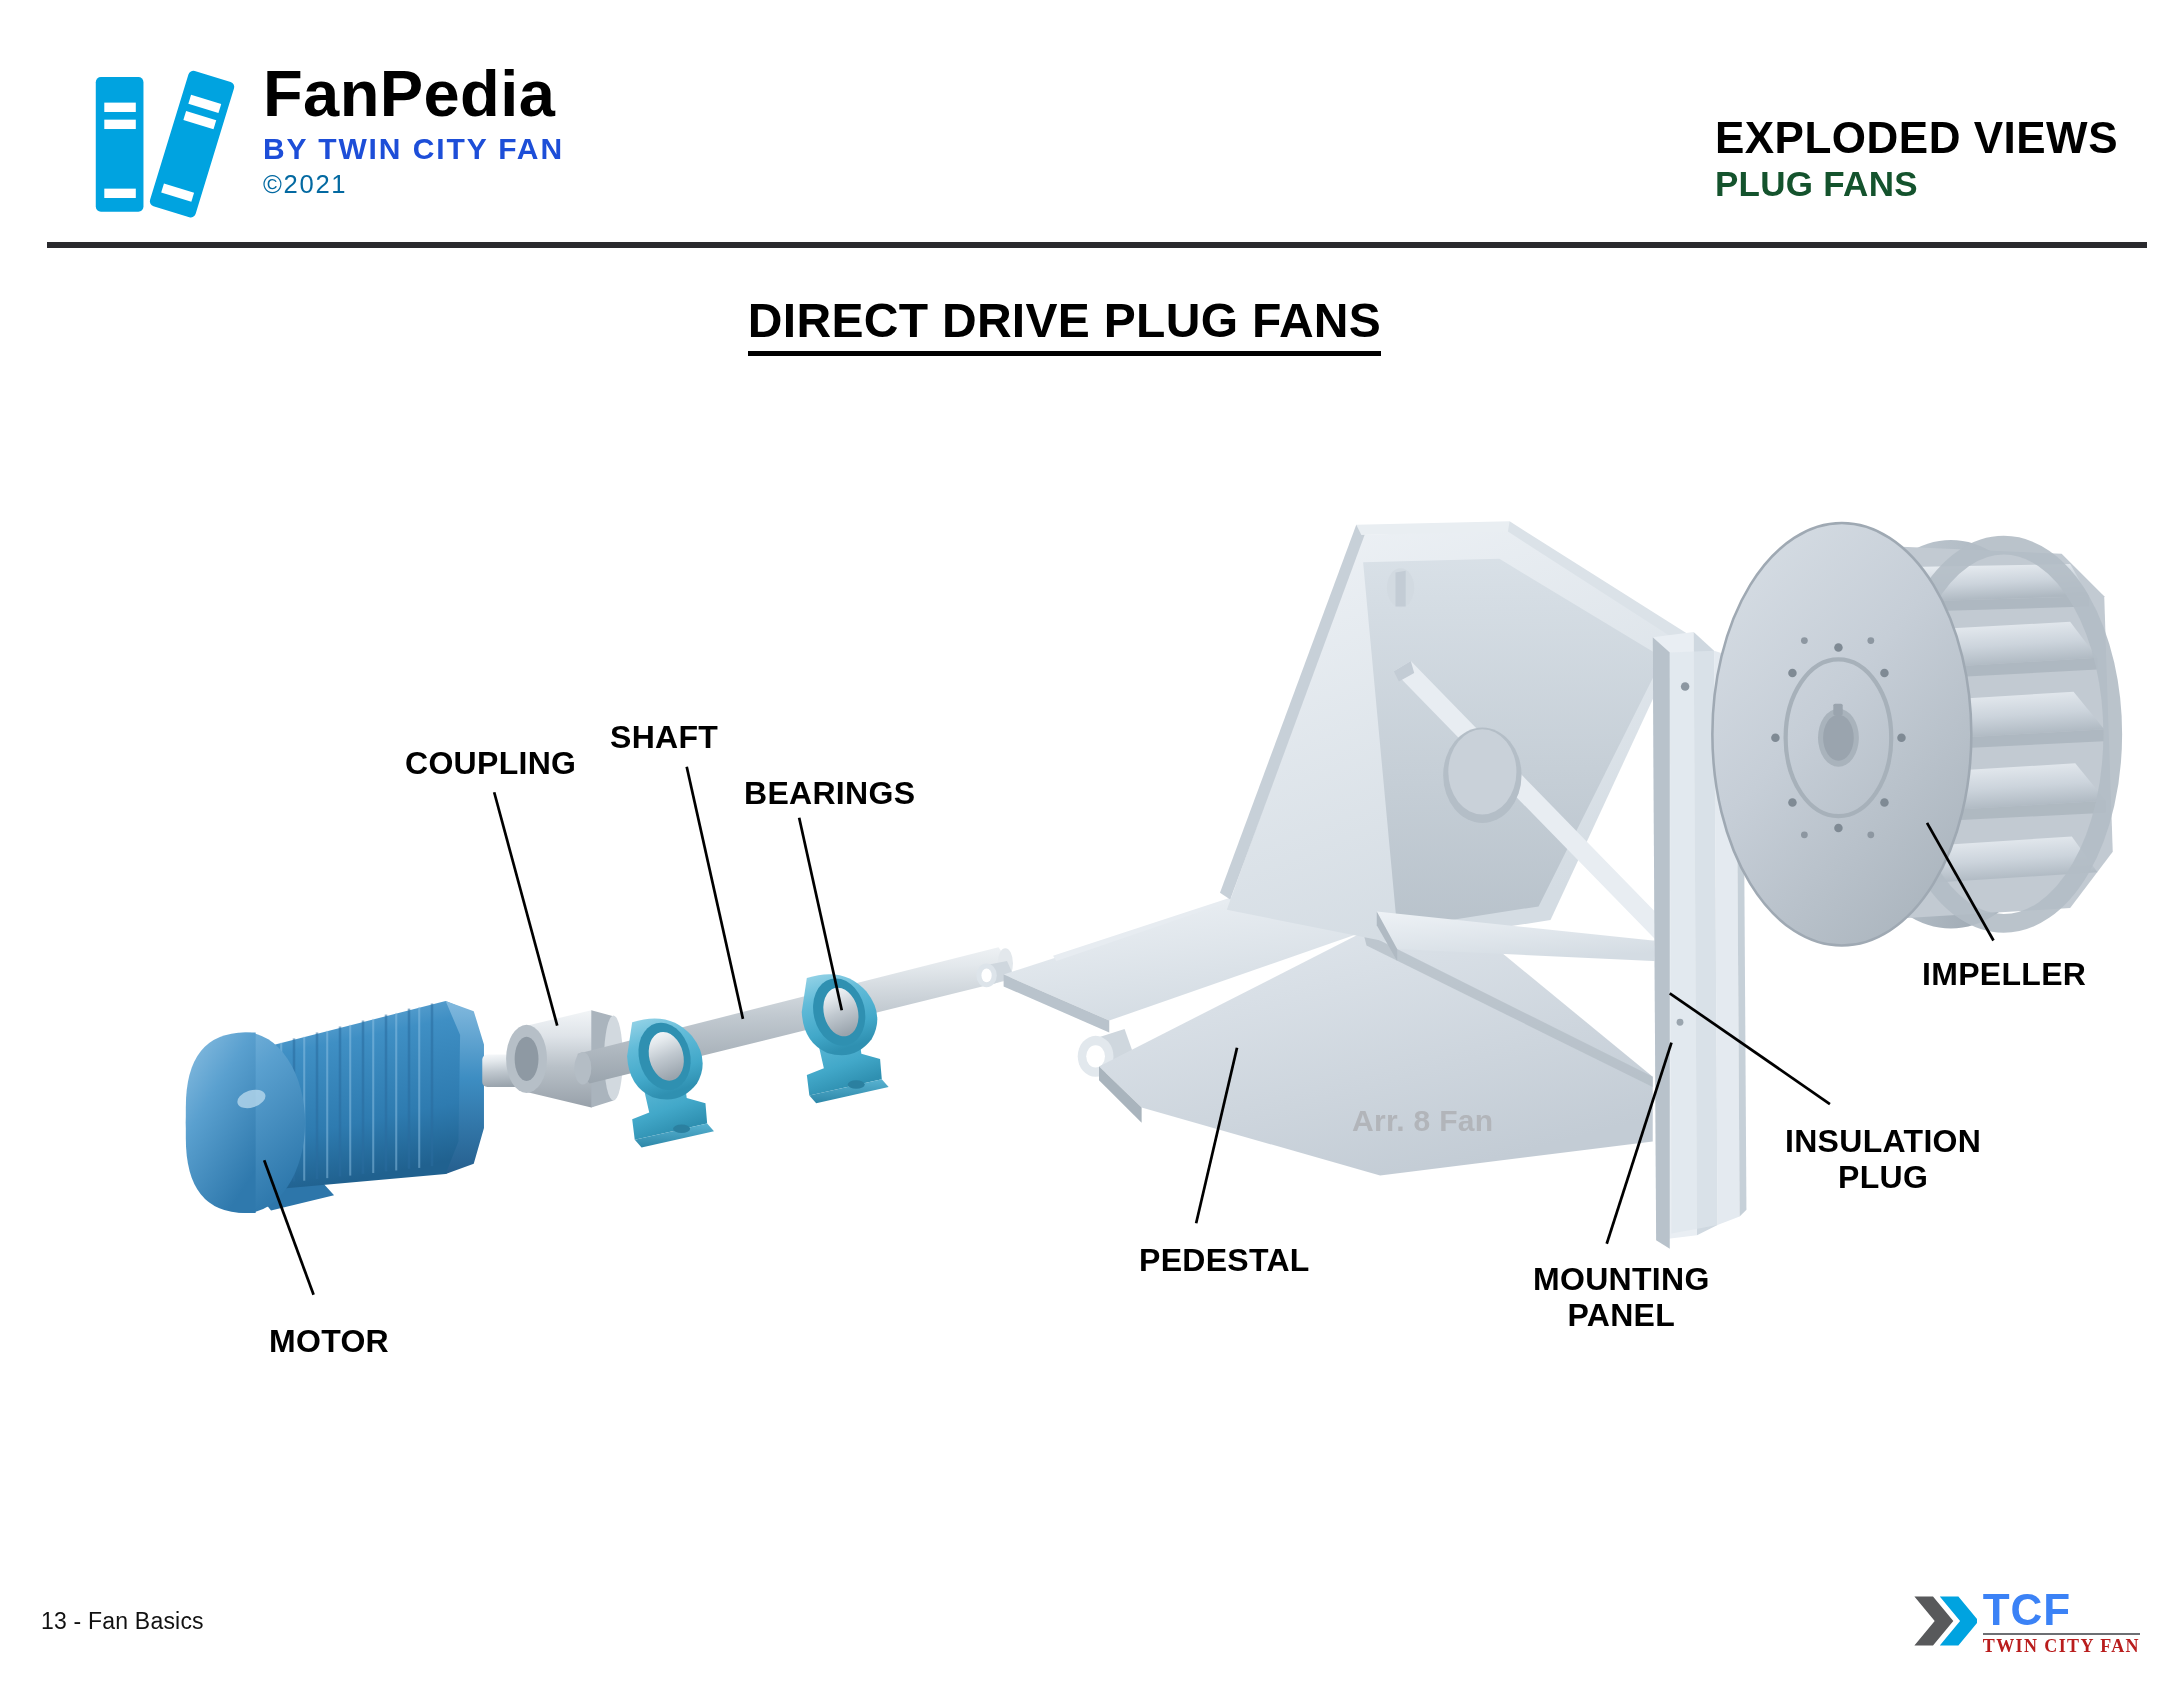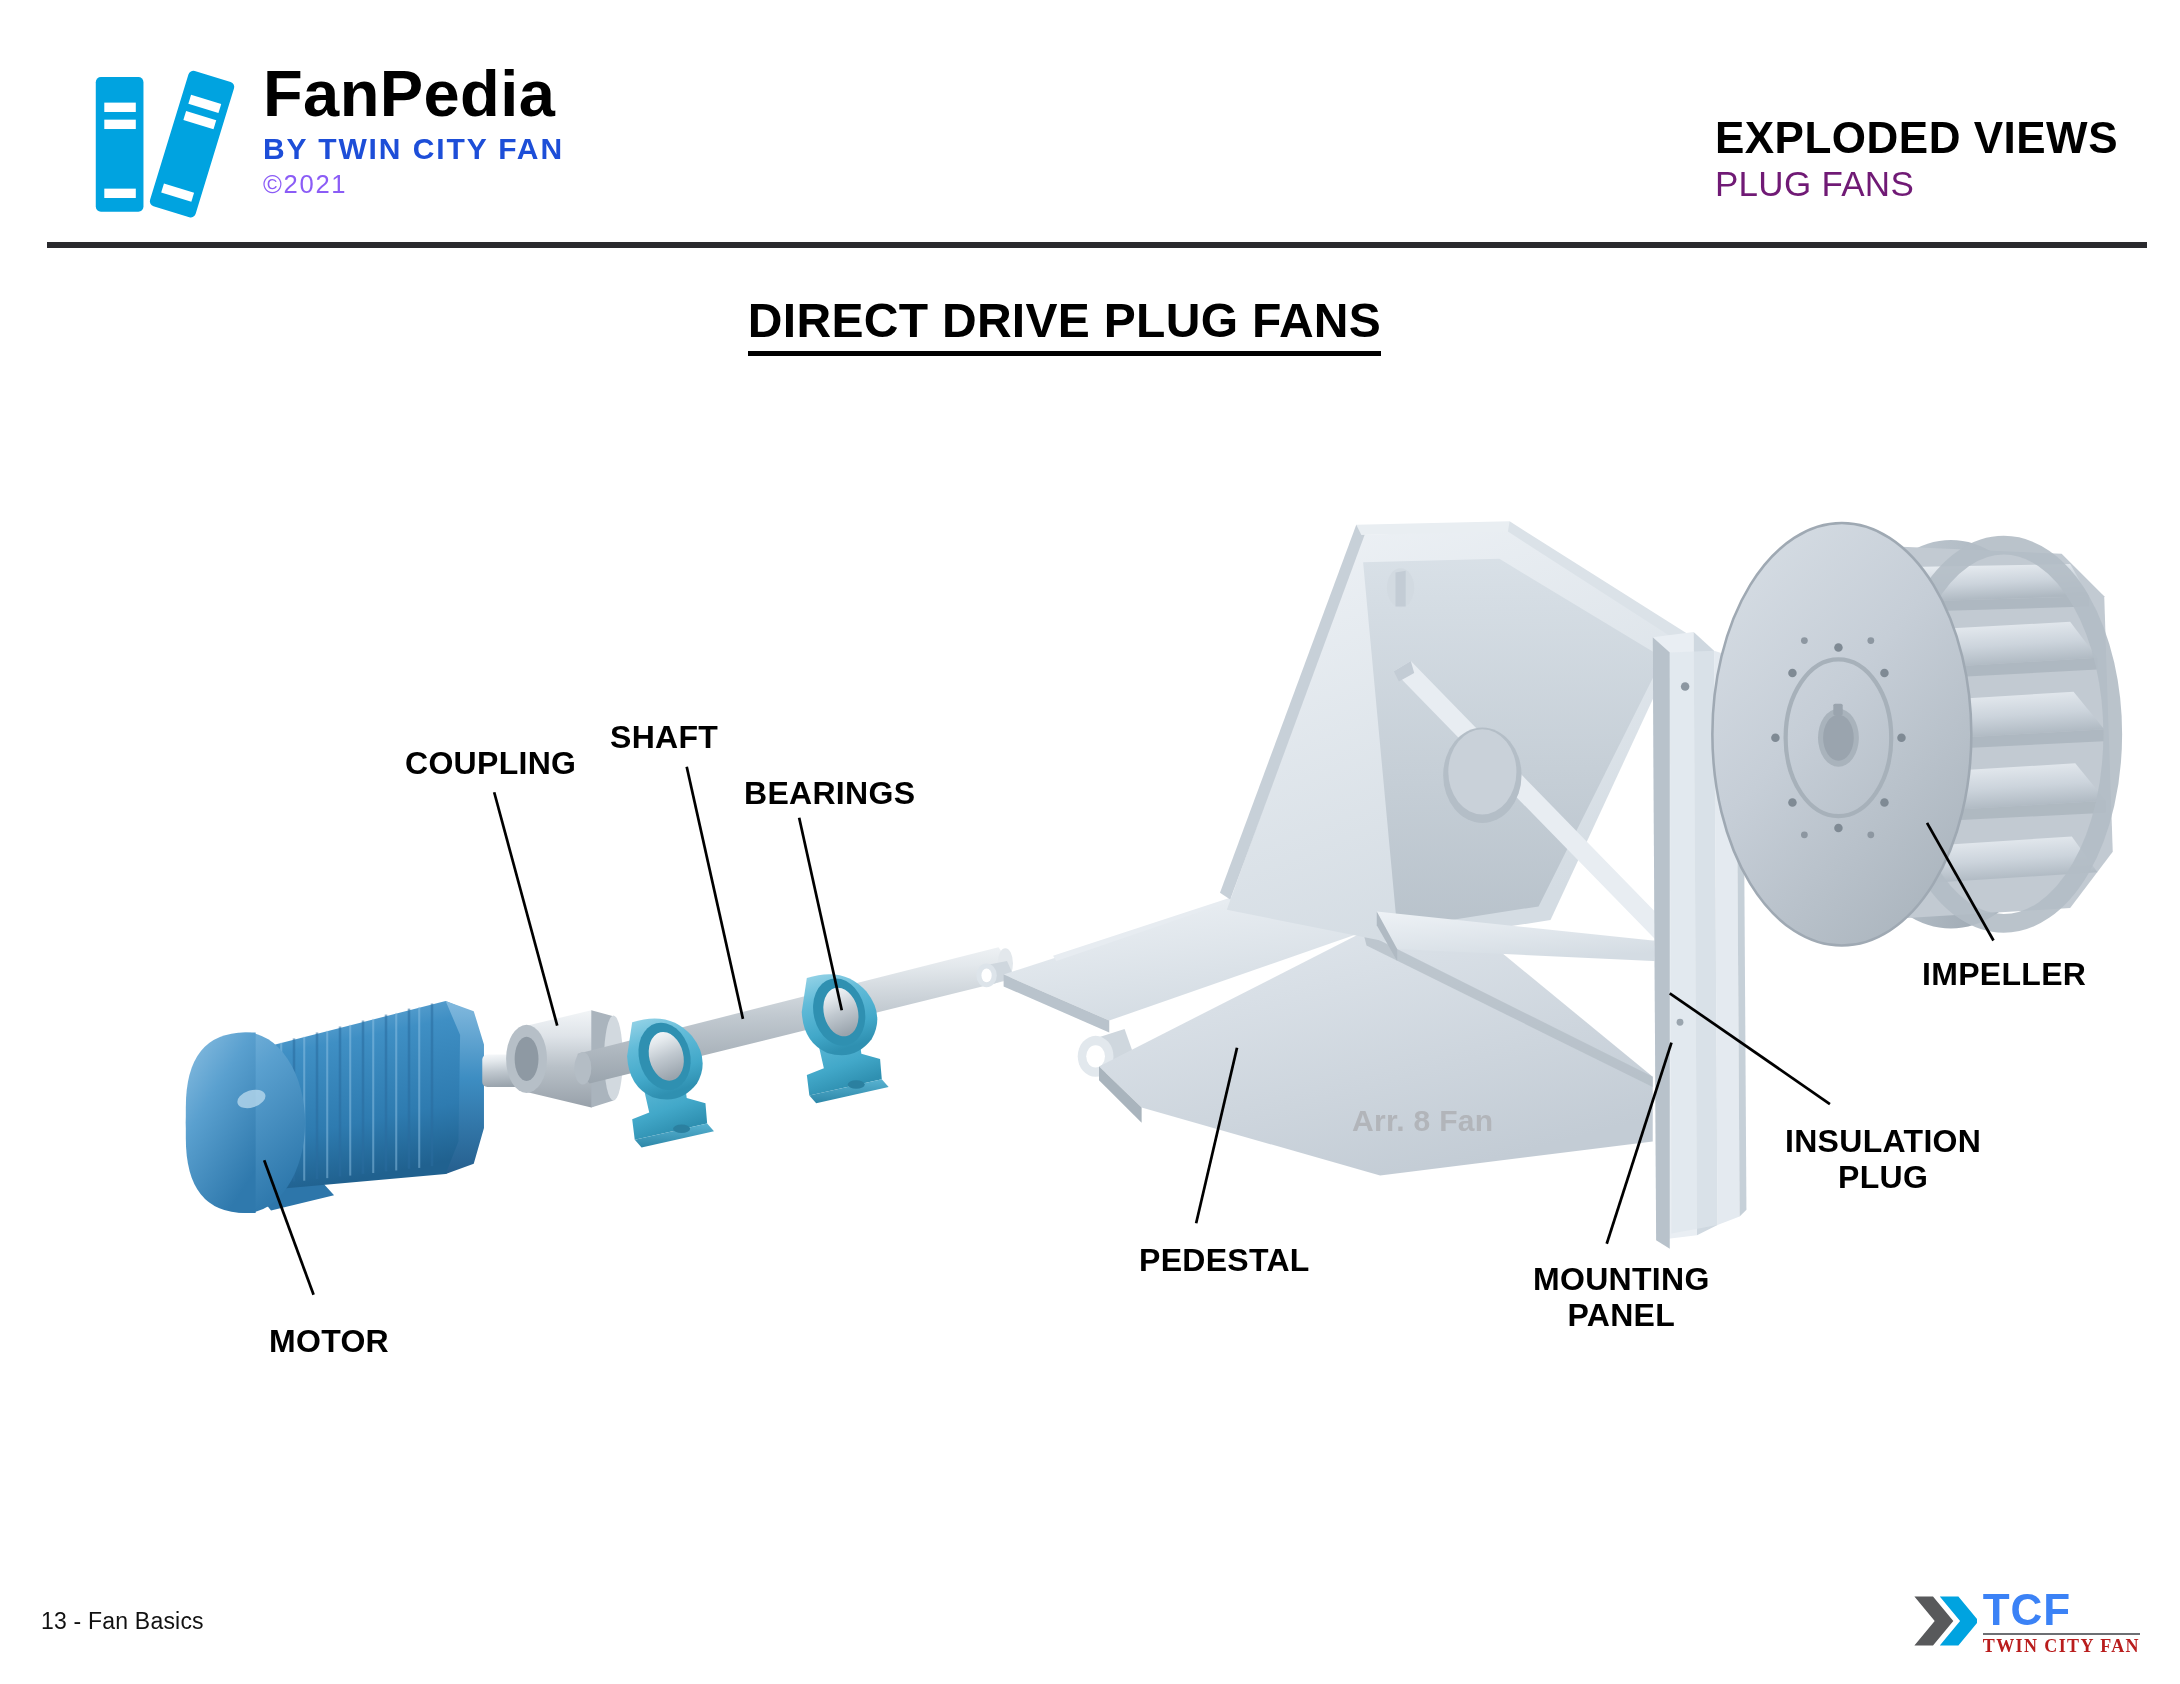--- a/index.html
+++ b/index.html
@@ -53,43 +53,43 @@
     font-weight: 700;
     color: #1d4ed8;
     letter-spacing: 1.9px;
     line-height: 1.0;
     margin-top: 7.7px;
     white-space: nowrap;
   }
   #brand-copyright {
     font-size: 25.6px;
     font-weight: 400;
-    color: #8b5cf6;
+    color: #0369a1;
     letter-spacing: 1.7px;
     line-height: 1.0;
     margin-top: 8.5px;
     white-space: nowrap;
   }
 
   #header-right {
     position: absolute;
     right: 63px; top: 115px;
   }
   #header-title-main {
     font-size: 44px;
     font-weight: 700;
     color: #000000;
     letter-spacing: 0.5px;
     line-height: 1.04;
     white-space: nowrap;
   }
   #header-title-sub {
     font-size: 35px;
-    font-weight: 400;
-    color: #701a75;
+    font-weight: 700;
+    color: #14532d;
     letter-spacing: 0.3px;
     line-height: 1.12;
     margin-top: 3.4px;
     white-space: nowrap;
   }
 
   #header-rule {
     position: absolute;
     left: 47px; top: 242px;
     width: 2100px; height: 6px;

